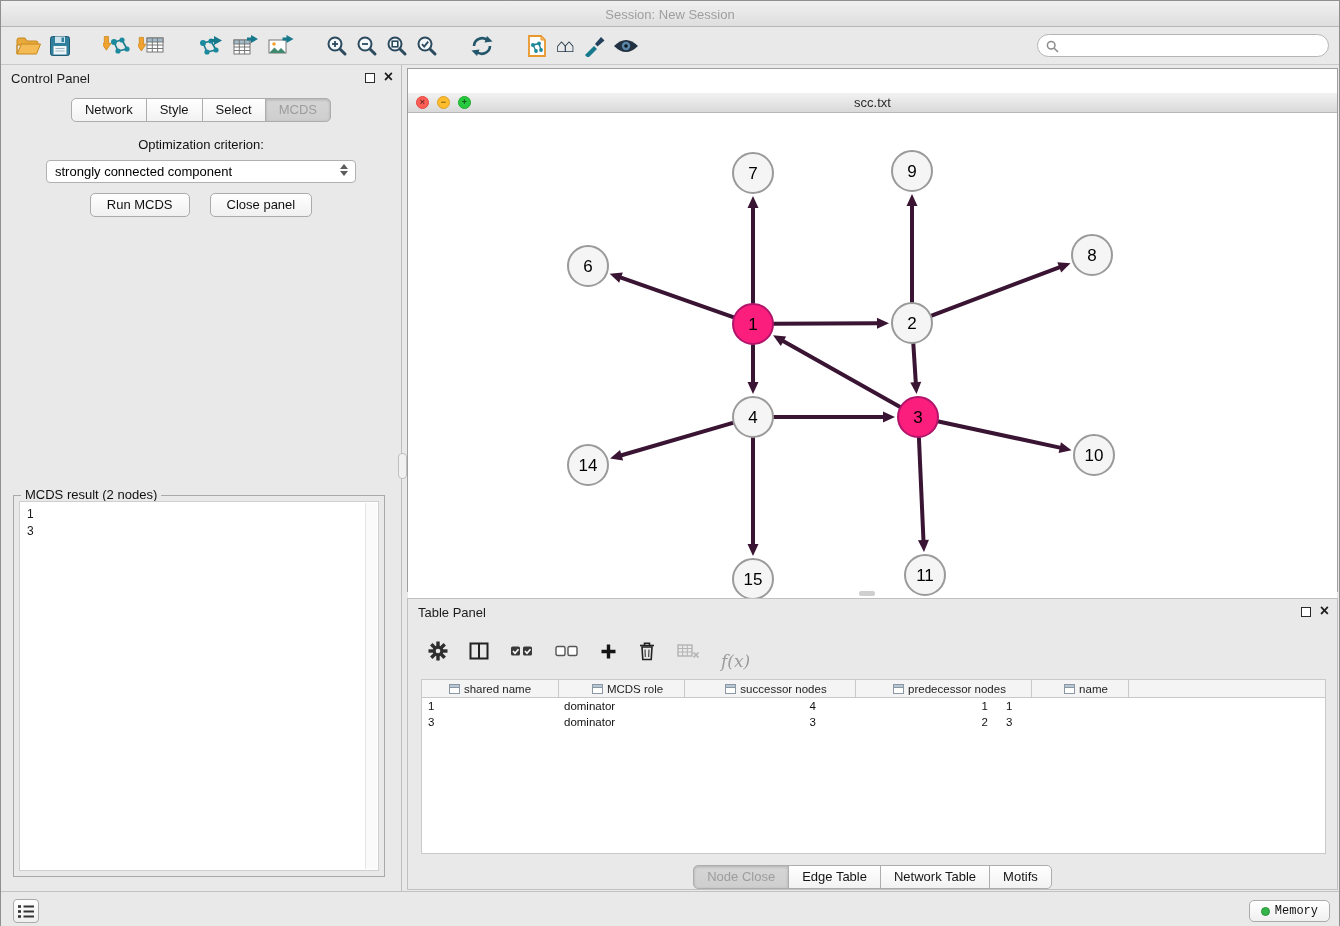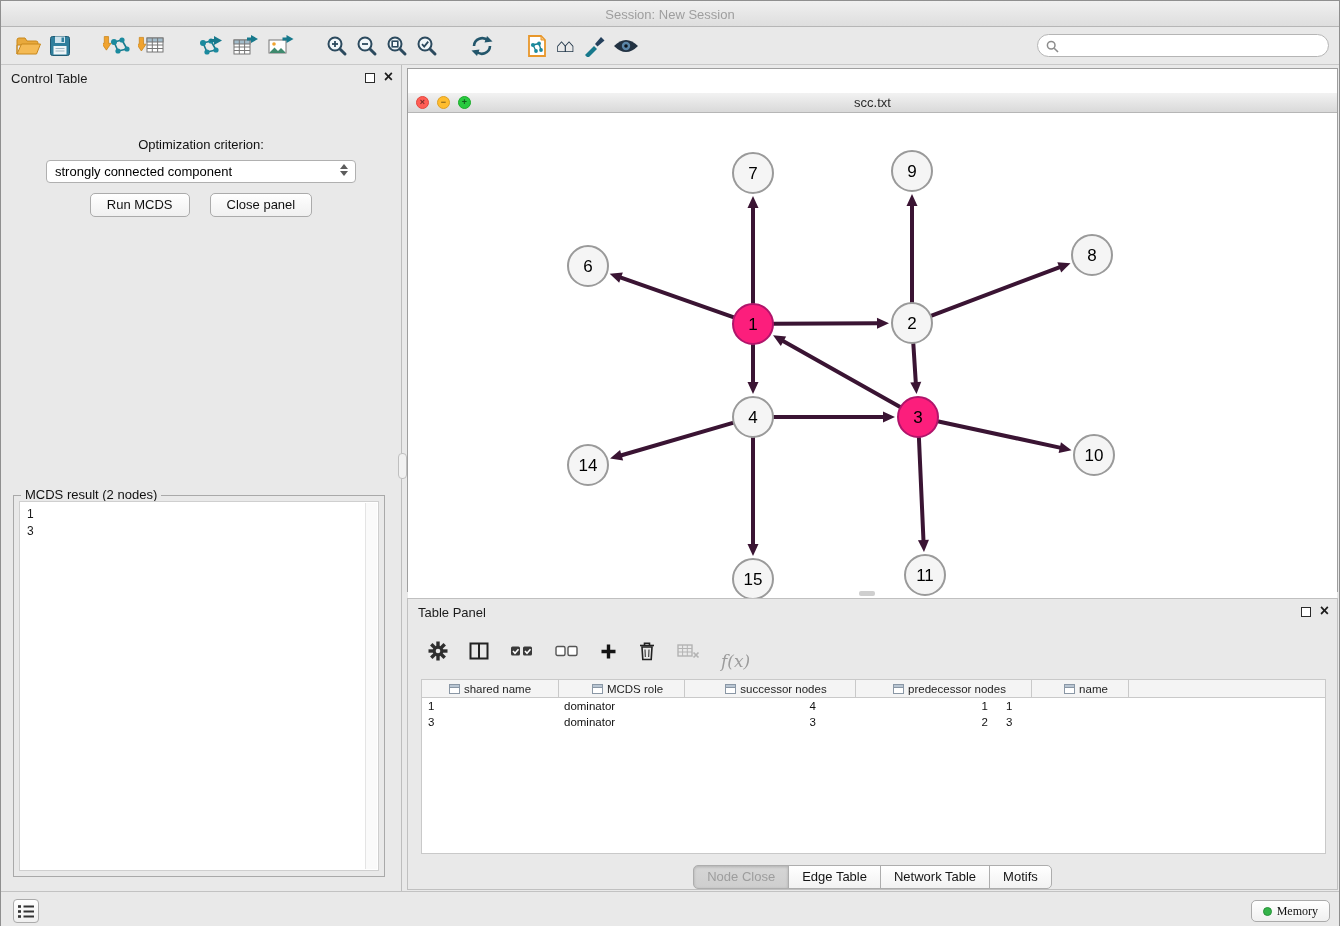--- a/index.html
+++ b/index.html
@@ -96,21 +96,21 @@
   .td:nth-child(5){ padding-left:10px; }
   .tp-tabs { position:absolute; left:0; top:266px; width:100%; }
 
   
   .statusbar { position:absolute; left:0; top:890px; width:100%; height:36px; background:#e9e9e9; border-top:1px solid #c2c2c2; }
   .sb-btn { position:absolute; left:12px; top:7px; width:26px; height:24px;
     background:linear-gradient(#ffffff,#efefef); border:1px solid #ababab; border-radius:4px;
     display:flex; align-items:center; justify-content:center; }
   .memory-btn { position:absolute; right:9px; top:8px; height:22px; padding:0 11px;
     background:linear-gradient(#ffffff,#f0f0f0); border:1px solid #ababab; border-radius:5px;
-    display:flex; align-items:center; gap:5px; font-size:12px; color:#111; font-family:Liberation Serif, serif; }
+    display:flex; align-items:center; gap:5px; font-size:12px; color:#111; font-family:Liberation Mono, monospace; }
   .mem-dot { width:9px; height:9px; border-radius:50%; background:#35b44a; border:1px solid #28923a; }
 </style>
 </head>
 <body>
 
 <div class="app">
 
   <div class="titlebar">
     <span class="title">Session: New Session</span>
   </div>
@@ -272,24 +272,30 @@
         <svg width="13" height="13" viewBox="0 0 13 13">
             <circle cx="5.2" cy="5.2" r="3.8" fill="none" stroke="#8c8c8c" stroke-width="1.5"></circle>
             <line x1="8.2" y1="8.2" x2="12" y2="12" stroke="#8c8c8c" stroke-width="1.6"></line>
           </svg>
       </span>
     </div>
   </div>
 
   <div class="control-panel">
     <div class="panel-head">
-      <span class="ptitle">Control Table</span>
+      <span class="ptitle">Control Panel</span>
       <span class="float-icon"></span>
       <span class="close-x">×</span>
     </div>
+    <div class="seg cp-tabs" id="cp-tabs">
+        <div class="seg-tab">Network</div>
+        <div class="seg-tab">Style</div>
+        <div class="seg-tab">Select</div>
+        <div class="seg-tab active">MCDS</div>
+      </div>
     <div class="opt-label">Optimization criterion:</div>
     <div class="mac-select">
       <span>strongly connected component</span>
       <span class="stepper">
           <i class="up"></i>
           <i class="dn"></i>
         </span>
     </div>
     <div class="cp-buttons">
       <button class="mac-btn">Run MCDS</button>

